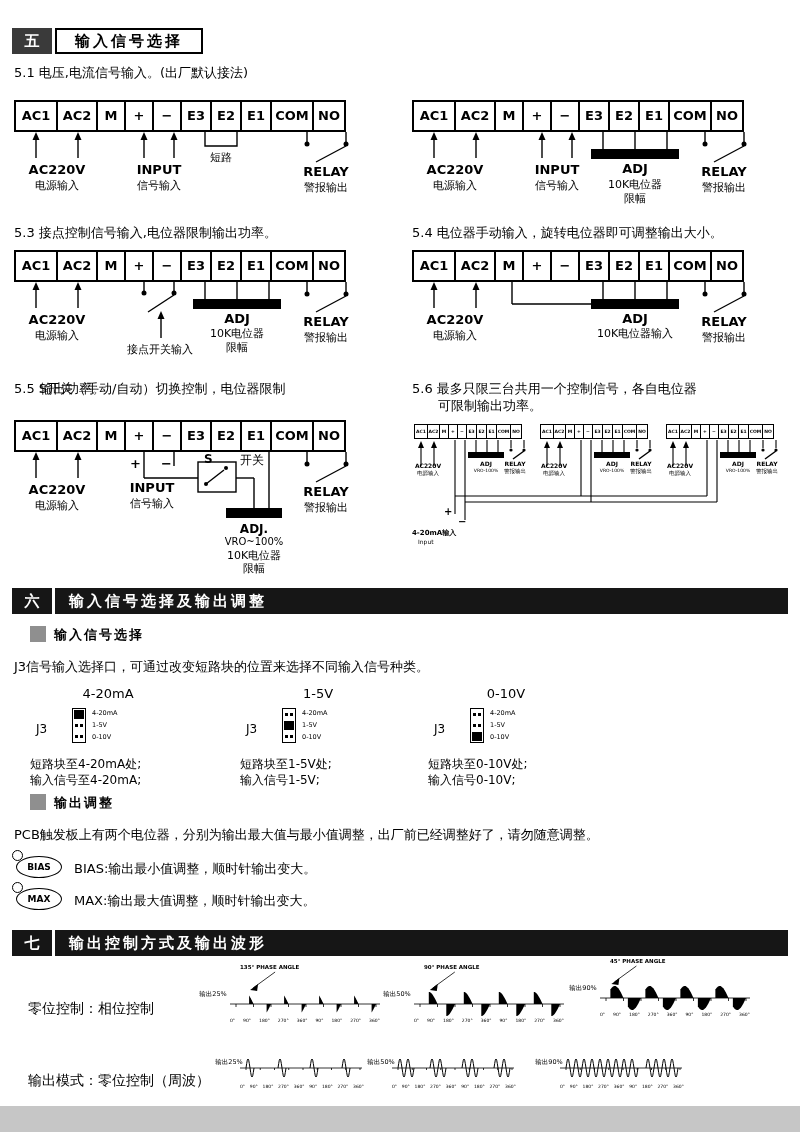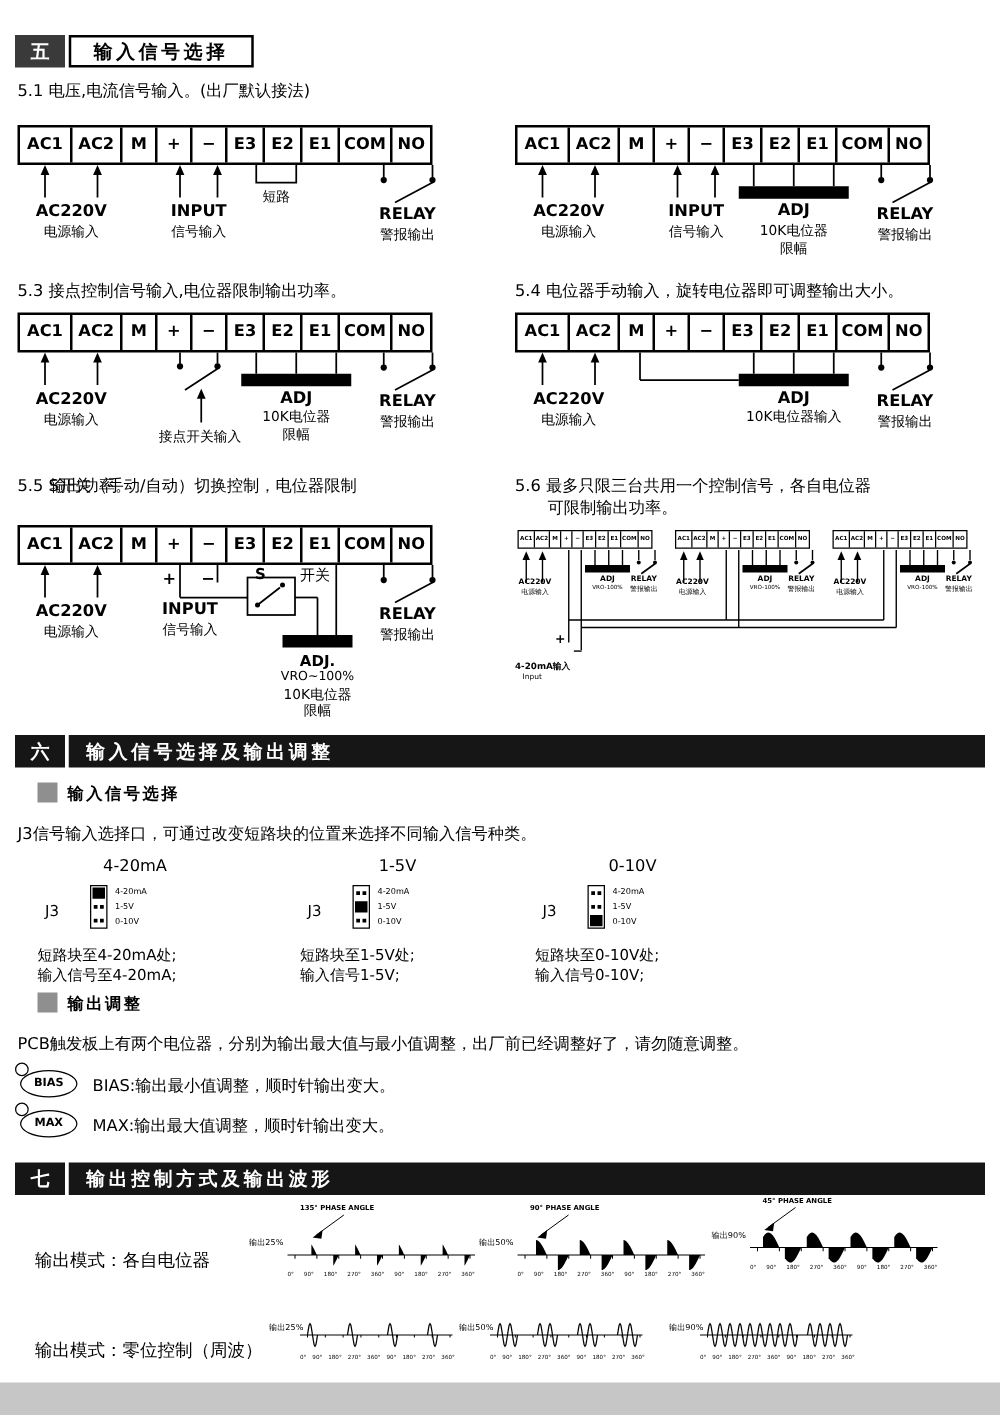--- a/index.html
+++ b/index.html
@@ -485,21 +485,21 @@
     <span class="potdot"></span>
     <span>MAX</span>
   </div>
   <div class="potdesc" style="left:74px;top:892px">MAX:输出最大值调整，顺时针输出变大。</div>
 
   <div class="sec-head" style="top:930px">
     <div class="numbox" style="background:#161616">七</div>
     <div class="barfill">输出控制方式及输出波形</div>
   </div>
 
-  <div class="modelab" style="left:28px;top:1000px">输出模式：各自电位器</div>
+  <div class="modelab" style="left:28px;top:1000px">零位控制：相位控制</div>
   <div class="wchart" style="left:196px;top:964px;width:186px;height:64px">
       <div class="wtitle">135° PHASE ANGLE</div>
       <div class="wout" style="top: 26px;">输出25%</div>
       <svg width="186" height="50" style="top: 6px; left: 0px;">
         <path class="axis" d="M34,34 H184 M40,34 V37 M57.5,34 V37 M75,34 V37 M92.5,34 V37 M110,34 V37 M127.5,34 V37 M145,34 V37 M162.5,34 V37 M180,34 V37"></path>
         <path class="hump" d="M53.1,34L53.1,25.5L53.6,26.2L54.0,26.9L54.4,27.7L54.9,28.6L55.3,29.4L55.8,30.3L56.2,31.2L56.6,32.1L57.1,33.1L57.5,34.0Z"></path>
         <path class="hump" d="M70.6,34L70.6,42.5L71.1,41.8L71.5,41.1L71.9,40.3L72.4,39.4L72.8,38.6L73.3,37.7L73.7,36.8L74.1,35.9L74.6,34.9L75.0,34.0Z"></path>
         <path class="hump" d="M88.1,34L88.1,25.5L88.6,26.2L89.0,26.9L89.4,27.7L89.9,28.6L90.3,29.4L90.8,30.3L91.2,31.2L91.6,32.1L92.1,33.1L92.5,34.0Z"></path>
         <path class="hump" d="M105.6,34L105.6,42.5L106.1,41.8L106.5,41.1L106.9,40.3L107.4,39.4L107.8,38.6L108.3,37.7L108.7,36.8L109.1,35.9L109.6,34.9L110.0,34.0Z"></path>
         <path class="hump" d="M123.1,34L123.1,25.5L123.6,26.2L124.0,26.9L124.4,27.7L124.9,28.6L125.3,29.4L125.8,30.3L126.2,31.2L126.6,32.1L127.1,33.1L127.5,34.0Z"></path>

